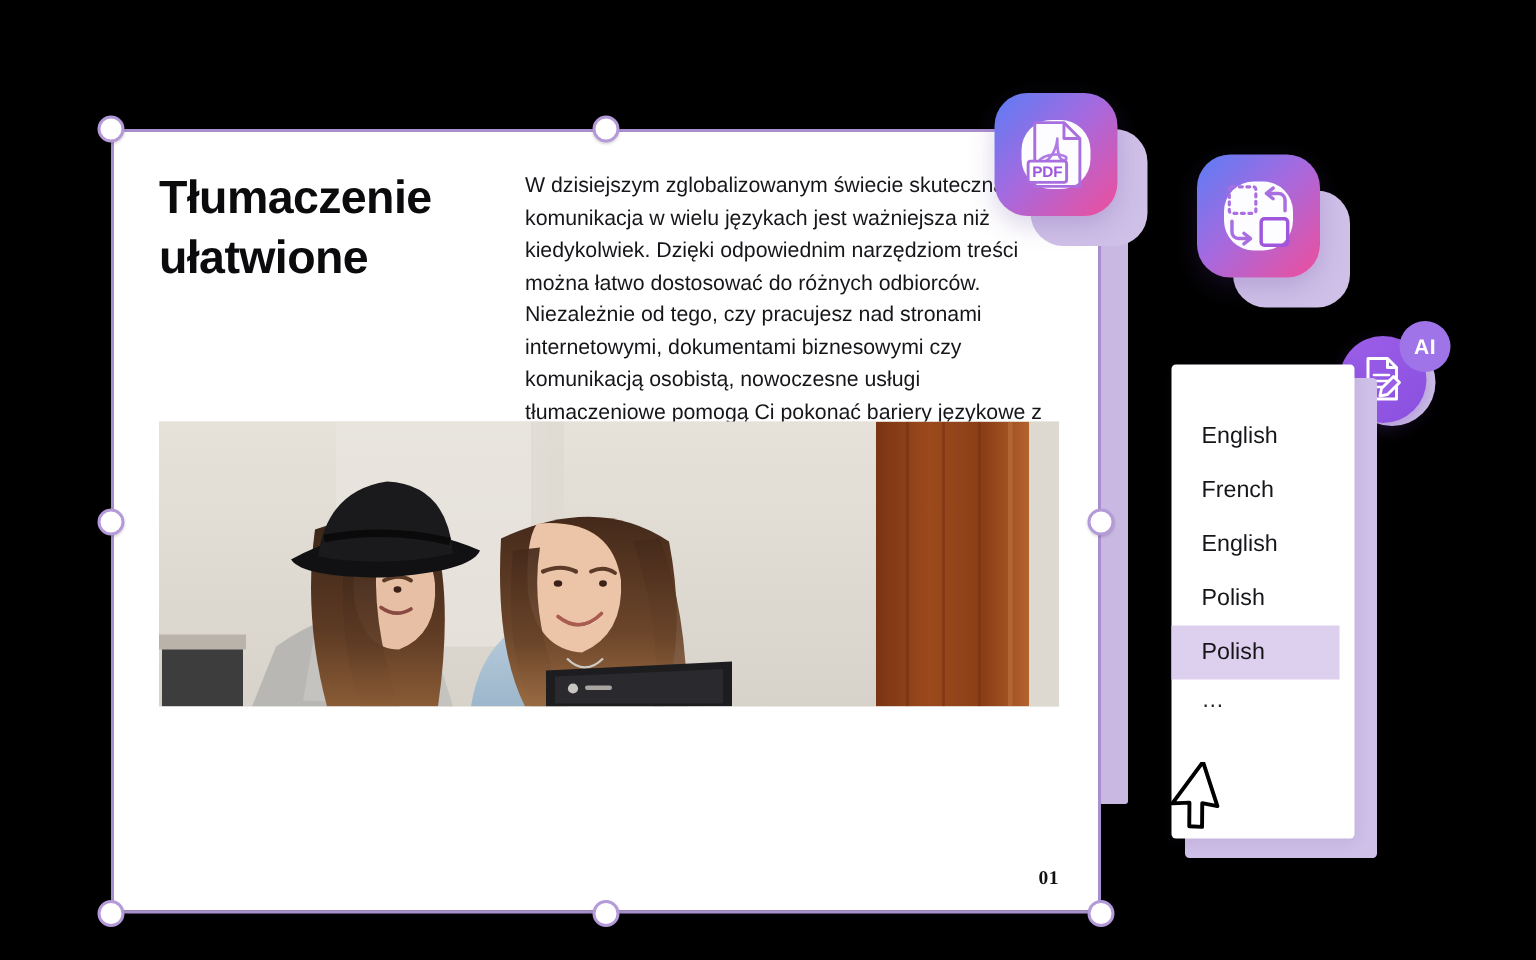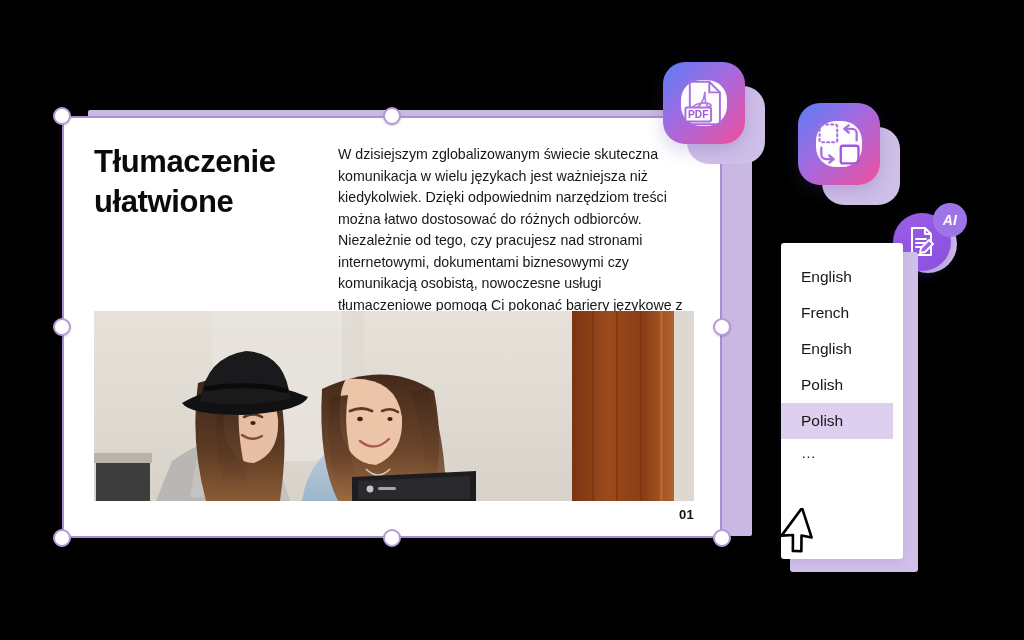--- a/index.html
+++ b/index.html
@@ -10,21 +10,21 @@
     overflow:hidden;
     position:relative;
   }
   #stage{position:absolute;inset:0;}
 
   
   #slide-backdrop{
     position:absolute;left:88px;top:110px;width:664px;height:426px;
     background:#c9b8e2;border-radius:2px;
   }
-  #slide-wrap{position:absolute;left:64px;top:88px;width:656px;height:418px;margin-top:30px;}
+  #slide-wrap{position:absolute;left:76px;top:88px;width:656px;height:519px;}
   #slide{
     position:absolute;inset:0;background:#ffffff;
     box-shadow:0 1px 3px rgba(0,0,0,.08);
   }
   #sel-frame{
     position:absolute;left:-2px;top:-2px;right:-2px;bottom:-2px;
     border:2px solid #a98fd0;box-sizing:border-box;pointer-events:none;
   }
   .handle{
     position:absolute;width:18px;height:18px;border-radius:50%;
@@ -50,21 +50,21 @@
     position:absolute;left:274px;top:26px;width:355px;
     font-size:14.2px;line-height:1.52;color:#16161a;
   }
   #slide-photo{
     position:absolute;left:30px;top:193px;width:600px;height:190px;
     overflow:hidden;background:#ded9d2;
   }
   #slide-photo svg{display:block;width:600px;height:190px;}
   #page-num{
     position:absolute;right:26px;bottom:14px;
-    font-size:13px;font-weight:700;color:#111;letter-spacing:.3px;
+    font-size:13px;font-weight:700;color:#111;letter-spacing:.3px;font-family:Liberation Serif, serif;
   }
 
   
   .float-icon{position:absolute;}
   .float-icon .shadow{
     position:absolute;left:24px;top:24px;width:78px;height:78px;
     border-radius:22px;background:#cfc0e8;
   }
   .float-icon .tile{
     position:absolute;left:0;top:0;width:82px;height:82px;border-radius:22px;
@@ -73,21 +73,21 @@
     box-shadow:0 6px 18px rgba(90,60,150,.22);
   }
   .float-icon .tile-inner{
     width:100%;height:100%;border-radius:20px;background:#fdfcff;
     display:flex;align-items:center;justify-content:center;
   }
   #icon-pdf{left:663px;top:62px;}
   #icon-convert{left:798px;top:103px;}
 
   
-  #ai-badge{position:absolute;left:893px;top:205px;width:72px;height:72px;font-style:italic;}
+  #ai-badge{position:absolute;left:893px;top:216px;width:72px;height:72px;}
   #ai-badge .ai-shadow{
     position:absolute;left:6px;top:10px;width:58px;height:58px;border-radius:50%;
     background:#cfc0e8;
   }
   #ai-badge .ai-circle{
     position:absolute;left:0;top:8px;width:58px;height:58px;border-radius:50%;
     background:linear-gradient(140deg,#9b5fe8 0%,#8b4fe0 100%);
     display:flex;align-items:center;justify-content:center;
     box-shadow:0 4px 12px rgba(110,60,180,.3);
   }
@@ -99,21 +99,21 @@
 
   
   #lang-shadow{
     position:absolute;left:790px;top:252px;width:128px;height:320px;
     background:#cfc0e8;border-radius:3px;
   }
   #lang-panel{
     position:absolute;left:781px;top:243px;width:122px;height:316px;
     background:#ffffff;border-radius:3px;
     box-shadow:0 2px 10px rgba(60,30,110,.10);
-    padding:16px 0 6px 0;box-sizing:border-box;
+    padding:30px 0 6px 0;box-sizing:border-box;
   }
   .lang-item{
     height:36px;display:flex;align-items:center;
     padding-left:20px;box-sizing:border-box;
     font-size:15.5px;color:#16161a;white-space:nowrap;
   }
   .lang-item.selected{background:#ddcfee;width:112px;}
   .lang-item.ellipsis{font-size:15px;color:#222;letter-spacing:1px;height:26px;}
 
   

